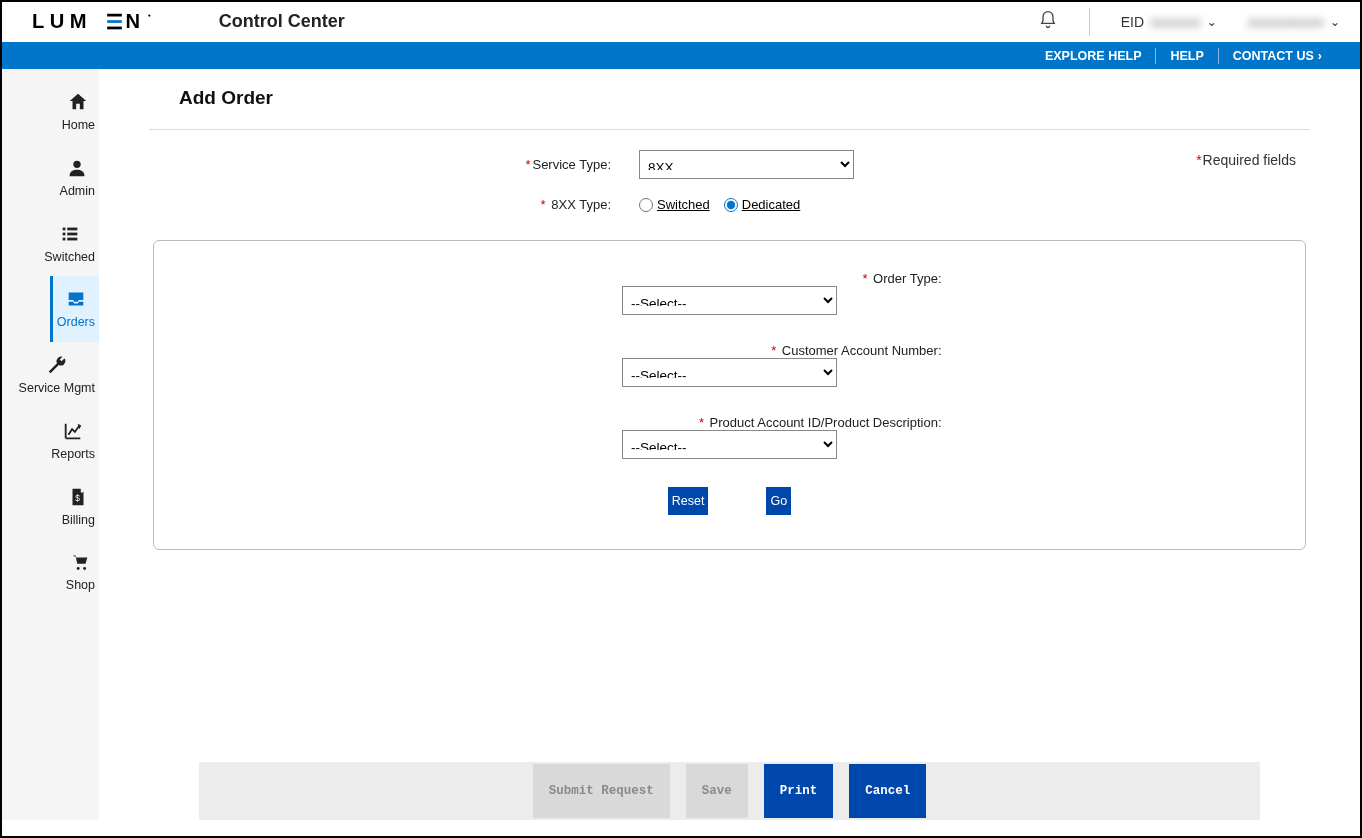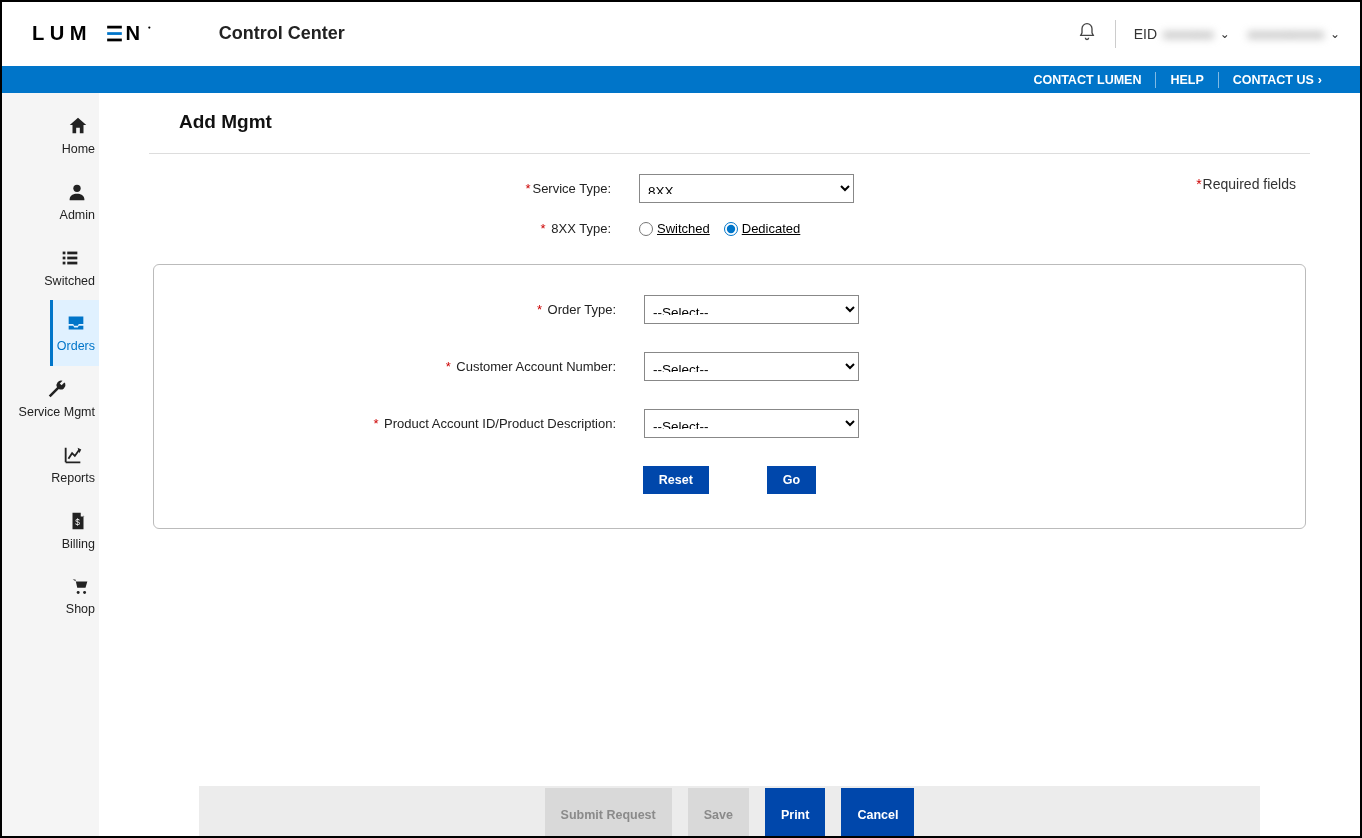--- a/index.html
+++ b/index.html
@@ -1,20 +1,20 @@
 <!DOCTYPE html>
 <html><head>
 <meta charset="utf-8">
 <style>
 * { box-sizing: border-box; margin: 0; padding: 0; font-family: Arial, Helvetica, sans-serif; }
 body { background: #fff; width: 1362px; height: 838px; overflow: hidden; border: 2px solid #000; }
-.topbar { height: 64px; display: flex; align-items: center; padding: 0 20px 0 30px; border-bottom: 1px solid #fff; }
+.topbar { height: 40px; display: flex; align-items: center; padding: 0 20px 0 30px; border-bottom: 1px solid #fff; }
 .logo { font-size: 22px; font-weight: 700; letter-spacing: 6px; color: #000; display: flex; align-items: center; }
 .app-title { font-size: 18px; font-weight: 600; margin-left: 40px; color: #222; }
-.topbar-right { margin-left: auto; display: flex; align-items: center; gap: 18px; font-size: 14px; color: #333; }
+.topbar-right { margin-left: auto; display: flex; align-items: center; gap: 31px; font-size: 14px; color: #333; }
 .divider-v { width: 1px; height: 28px; background: #ccc; }
 .user-chunk { display: flex; align-items: center; gap: 6px; cursor: pointer; }
 .blur { filter: blur(4px); color: #888; }
 .chev { font-size: 12px; }
 .bluebar { height: 27px; background: #0075c9; display: flex; justify-content: flex-end; align-items: center; padding-right: 24px; gap: 0; }
 .bluebar a { color: #fff; font-size: 12.5px; font-weight: 700; text-decoration: none; padding: 0 14px; border-left: 1px solid rgba(255,255,255,0.5); display: flex; align-items: center; gap: 4px; height: 16px;}
 .bluebar a:first-child { border-left: none; }
 .main-wrap { display: flex; height: calc(838px - 56px - 27px - 4px); }
 .sidebar { width: 97px; background: #f5f5f5; display: flex; flex-direction: column; padding-top: 10px; align-items: flex-end; }
 .side-item { display: flex; flex-direction: column; align-items: center; justify-content: center; padding: 12px 4px; cursor: pointer; font-size: 12.5px; color: #222; gap: 6px; text-align: center; line-height: 1.1; }
@@ -27,26 +27,26 @@
 .req-note { position: absolute; right: 14px; top: 22px; font-size: 14px; color: #333; }
 .req-note::before { content: "*"; color: #c00; margin-right: 1px; }
 .field-row { display: flex; align-items: center; margin-bottom: 18px; }
 .field-label { width: 490px; text-align: right; padding-right: 28px; font-size: 13px; color: #222; }
 .field-label .star { color: #c00; margin-right: 2px; }
 .field-control { display: flex; align-items: center; gap: 14px; }
 .field-control select { width: 215px; height: 29px; font-size: 13.5px; padding: 8px 4px; border: 1px solid #888; background: #fff; }
 .radio-opt { display: flex; align-items: center; gap: 4px; font-size: 13px; text-decoration: underline; }
 .radio-opt input { width: 14px; height: 14px; accent-color: #0075c9; }
 .panel { margin: 28px 4px 0; border: 1px solid #bbb; border-radius: 6px; padding: 30px 10px 34px; }
-.panel .field-row { margin-bottom: 28px; }
+.panel .field-row { margin-bottom: 28px; flex-direction: column; }
 .panel .field-label { width: 480px; }
 .btn-row { display: flex; justify-content: center; gap: 58px; margin-top: 6px; }
-.btn { background: #0047ab; color: #fff; border: none; font-size: 12.5px; font-weight: 700; padding: 7px 16px; cursor: pointer; }
+.btn { background: #0047ab; color: #fff; border: none; font-size: 12.5px; font-weight: 400; padding: 7px 4px; cursor: pointer; }
 .footer-bar { position: absolute; left: 50px; right: 50px; bottom: 0; background: #ececec; height: 58px; display: flex; align-items: center; justify-content: center; gap: 16px; }
-.fbtn { font-size: 12.5px; font-weight: 700; padding: 20px 16px; border: none; cursor: pointer; }
+.fbtn { font-size: 12.5px; font-weight: 700; padding: 20px 16px; border: none; cursor: pointer; font-family: Liberation Mono, monospace; }
 .fbtn.disabled { background: #d9d9d9; color: #8a8a8a; cursor: default; }
 .fbtn.primary { background: #0047ab; color: #fff; }
 .bell-icon { width: 20px; height: 20px; }
 svg.lumen-logo { height: 22px; }
 </style>
 </head>
 <body>
 
 <div class="topbar">
   <div class="logo">
@@ -77,21 +77,21 @@
     </div>
     <div class="user-chunk">
       <span class="blur">●●●●●●●●●</span>
       <span class="chev">⌄</span>
     </div>
   </div>
 </div>
 
 <div class="bluebar">
   <a href="#">
-      <span>CONTACT LUMEN</span>
+      <span>EXPLORE HELP</span>
     </a>
   <a href="#">
       <span>HELP</span>
     </a>
   <a href="#">
       <span>CONTACT US</span> 
       <span>›</span>
     </a>
 </div>
 
@@ -151,21 +151,21 @@
       <svg class="side-icon" viewBox="0 0 24 24">
           <path fill="#222" d="M4 5h3l2 9h9l2-7H8"></path>
           <circle cx="10" cy="19" r="1.6" fill="#222"></circle>
           <circle cx="17" cy="19" r="1.6" fill="#222"></circle>
         </svg>
       <span>Shop</span>
     </div>
   </div>
 
   <div class="content">
-    <div class="page-title">Add Mgmt</div>
+    <div class="page-title">Add Order</div>
 
     <div class="form-area">
       <div class="req-note">Required fields</div>
 
       <div class="field-row">
         <div class="field-label"><span class="star">*</span><span>Service Type:</span></div>
         <div class="field-control">
           <select><option>8XX</option></select>
         </div>
       </div>

